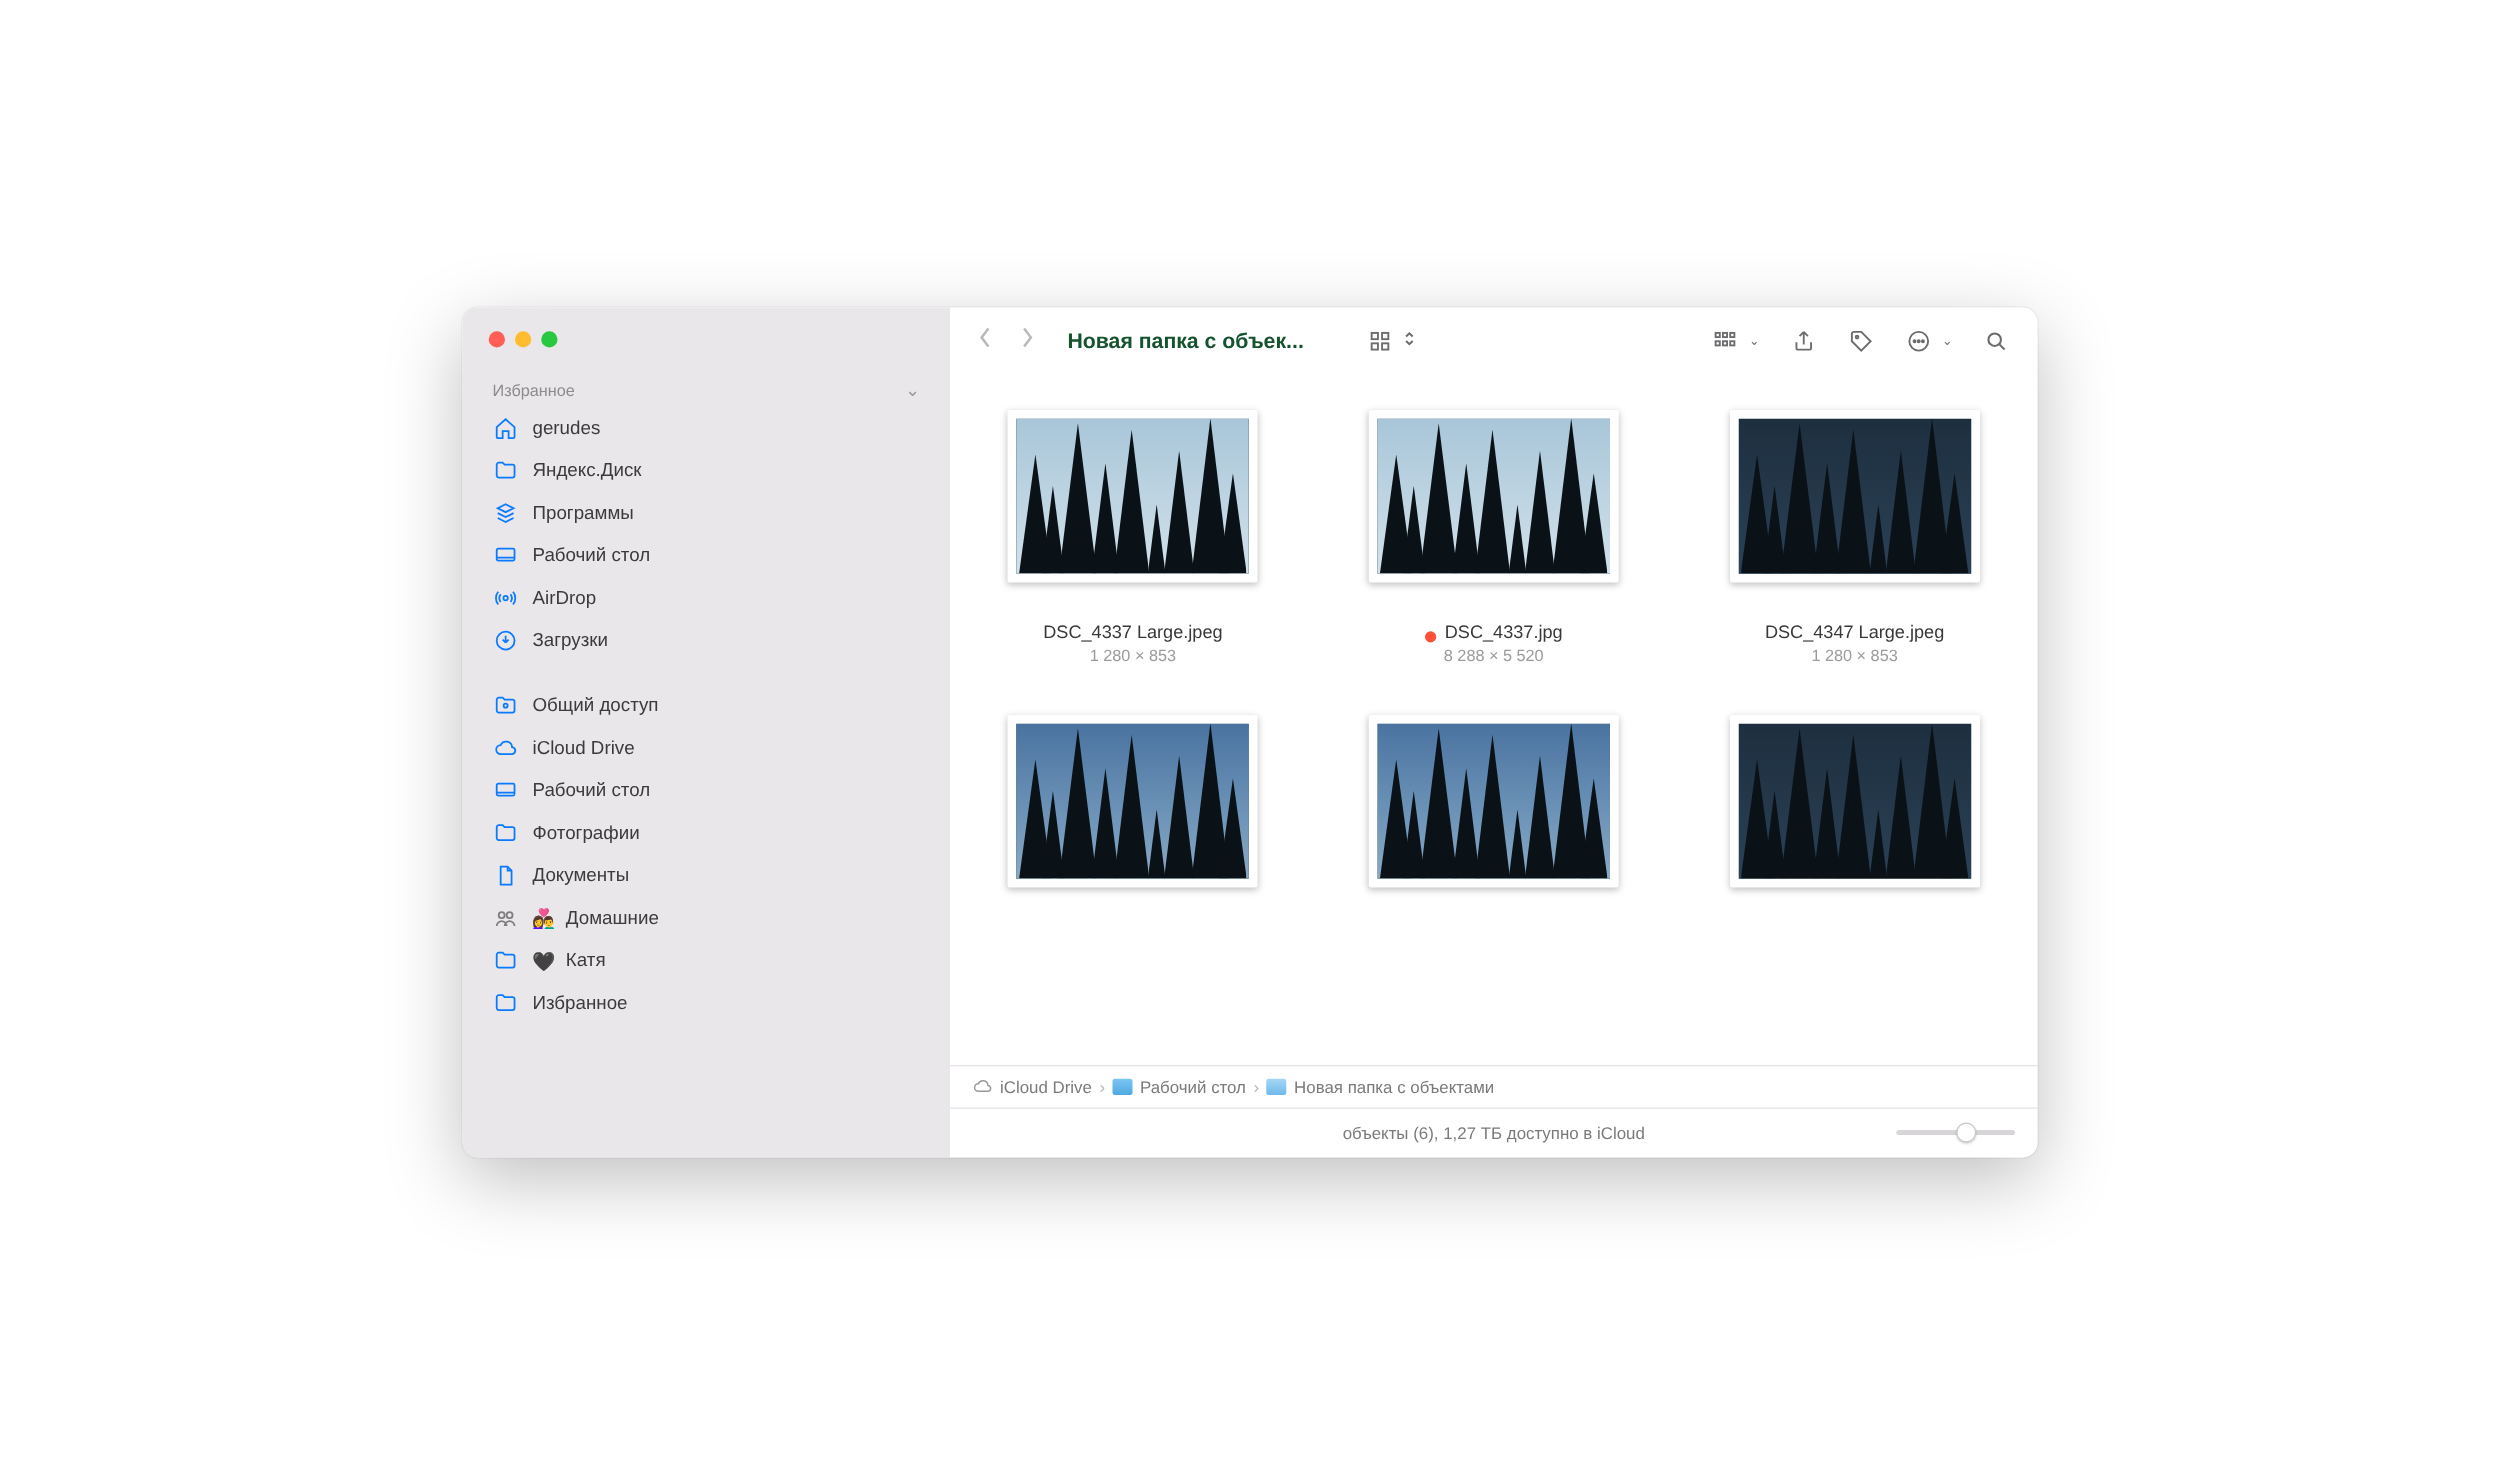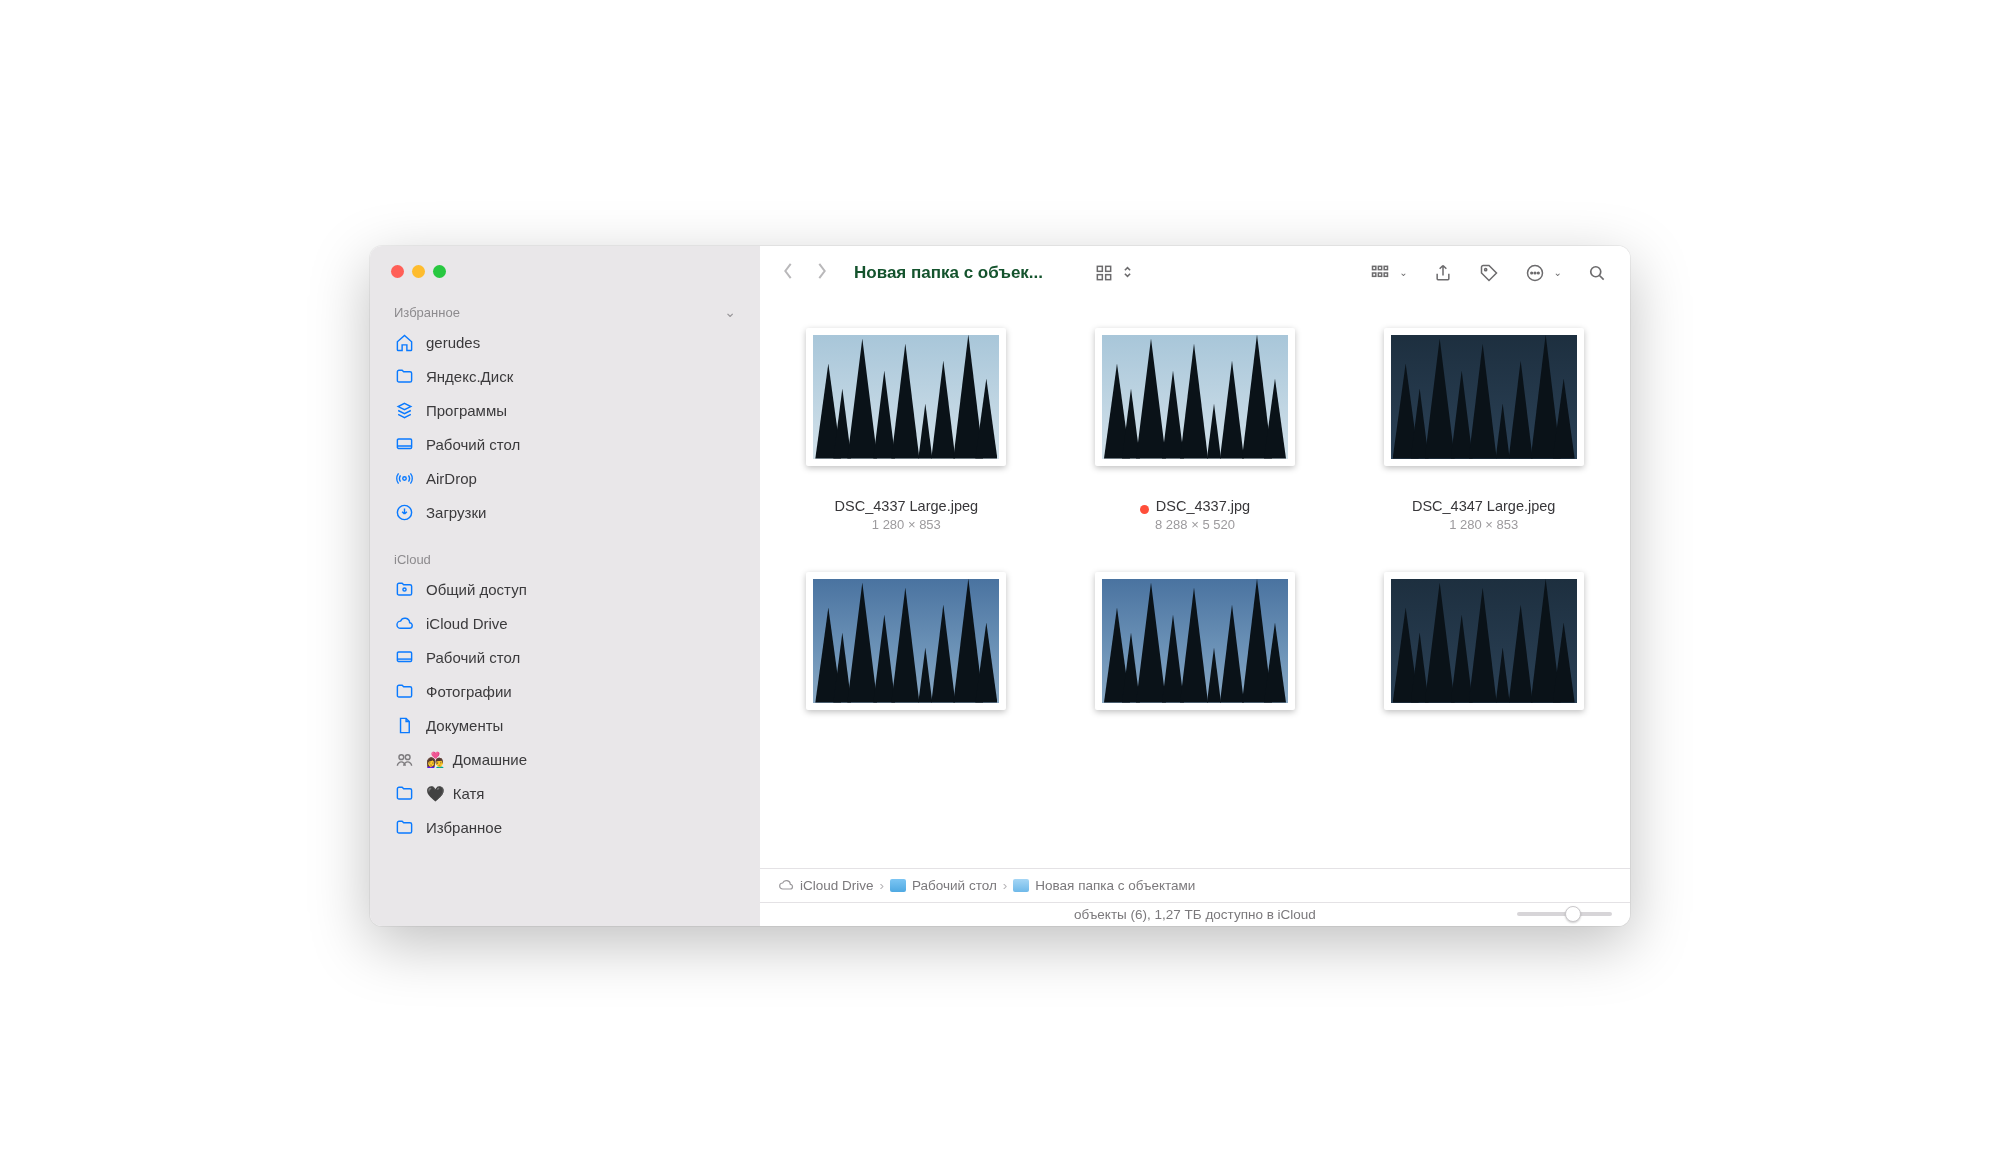--- a/index.html
+++ b/index.html
@@ -158,21 +158,21 @@
   font-size: 13.5px;
   color: #7b797c;
   gap: 6px;
 }
 .pathbar .crumb { display: inline-flex; align-items: center; gap: 6px; }
 .pb-icon { width: 16px; height: 13px; display: inline-block; border-radius: 2px; }
 .pb-folder-blue { background: linear-gradient(#7cc5f3,#4fa9e2); }
 .pb-folder-light { background: linear-gradient(#a5d6f5,#6fb9e9); }
 .pb-sep { color: #b6b4b7; }
 .statusbar {
-  height: 24px;
+  height: 40px;
   border-top: 1px solid #e4e2e5;
   display: flex;
   align-items: center;
   justify-content: center;
   font-size: 13.5px;
   color: #7b797c;
   position: relative;
 }
 .zoom {
   position: absolute;
@@ -253,23 +253,20 @@
       <span class="sb-icon">
         <svg viewBox="0 0 24 24" width="19" height="19" fill="none" stroke="currentColor" stroke-width="1.8">
             <circle cx="12" cy="12" r="9"></circle>
             <path d="M12 7v7m0 0l-3-3m3 3l3-3"></path>
           </svg>
       </span>
       <span>Загрузки</span>
     </div>
 
     <div style="height:18px;"></div>
-    <div class="section-header">
-      <span>iCloud</span>
-    </div>
 
     <div class="sb-item">
       <span class="sb-icon">
         <svg viewBox="0 0 24 24" width="19" height="19" fill="none" stroke="currentColor" stroke-width="1.8">
             <path d="M3 6a2 2 0 012-2h4l2 2h8a2 2 0 012 2v9a2 2 0 01-2 2H5a2 2 0 01-2-2V6z"></path>
             <circle cx="12" cy="12" r="2"></circle>
           </svg>
       </span>
       <span>Общий доступ</span>
     </div>

